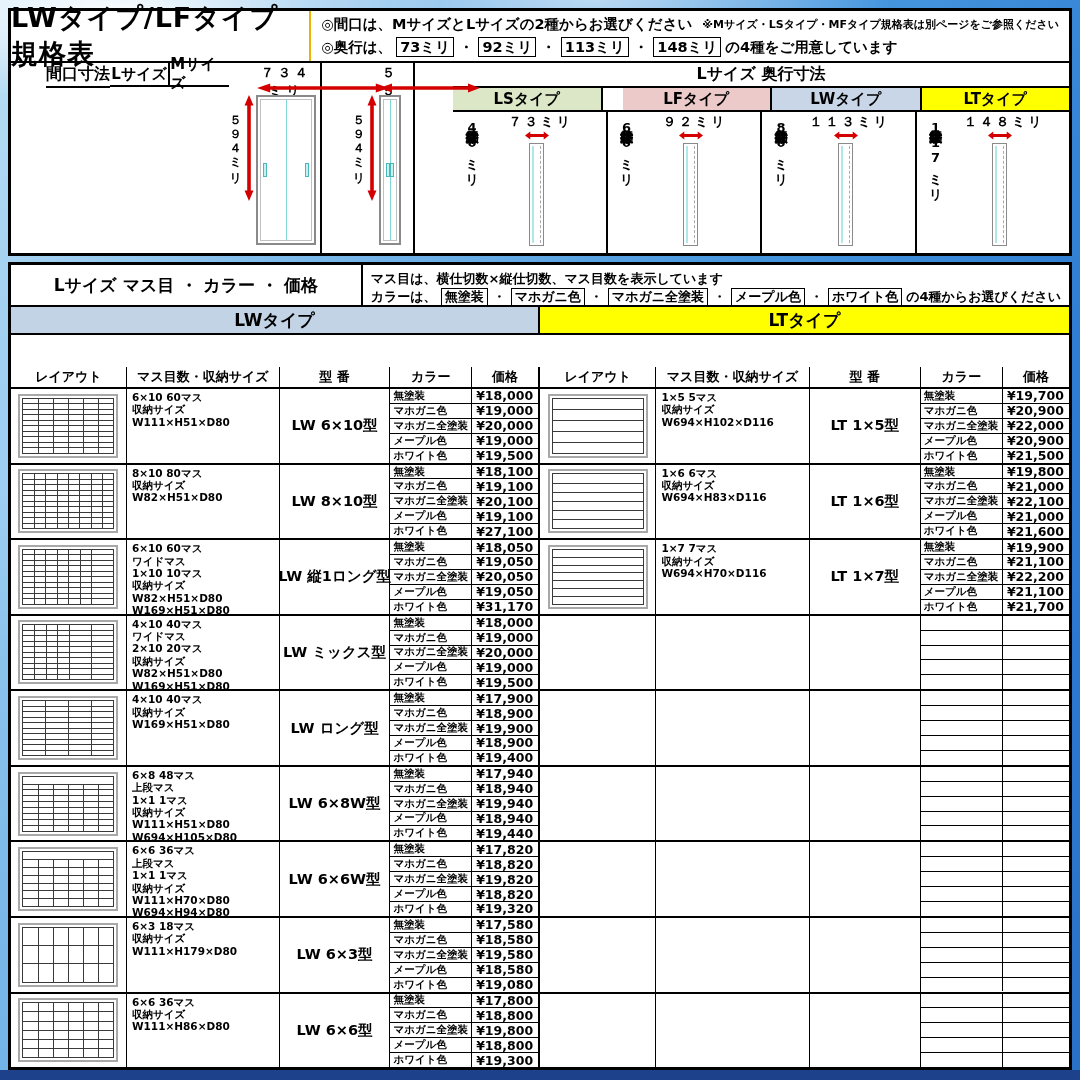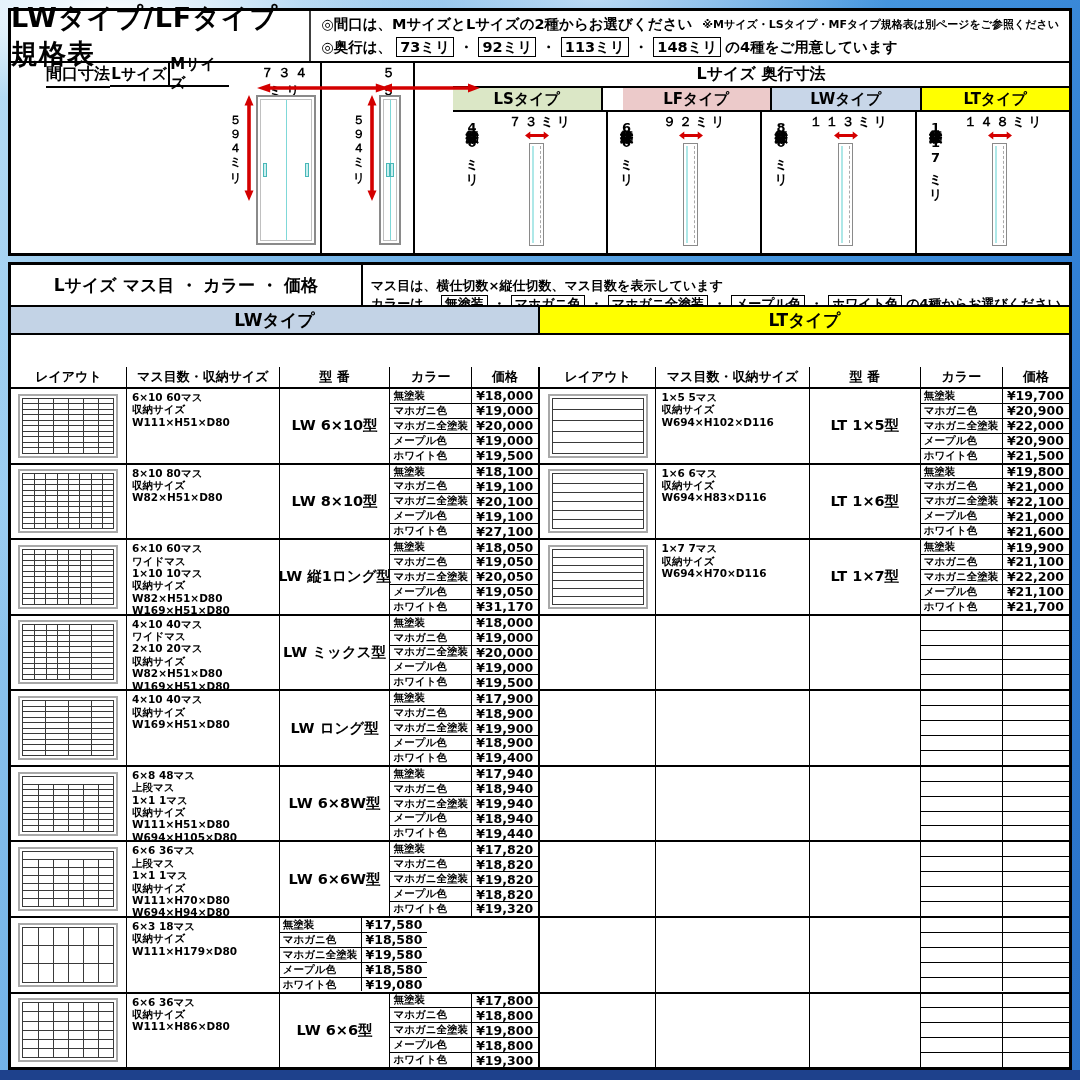--- a/index.html
+++ b/index.html
@@ -16,21 +16,21 @@
       linear-gradient(115deg,#b9def5 0%, #7fbbea 25%, #4696de 55%, #2e7cd2 80%, #2a72c8 100%);
   }
   .bottom-strip { position:absolute; left:0; right:0; bottom:0; height:10px; background:#1e418c; }
 
   .panel { position:absolute; background:#fff; border:3px solid #000; }
   .panel-top  { left:8px; top:8px;  width:1064px; height:248px; display:flex; flex-direction:column; }
   .panel-main { left:8px; top:262px; width:1064px; height:808px; display:flex; flex-direction:column; }
 
   
   .top-header { display:flex; height:52px; border-bottom:2px solid #000; }
-  .title-cell { width:340px; border-right:2px solid #404040; display:flex; align-items:center; justify-content:center;
+  .title-cell { width:340px; border-right:2px solid #eab308; display:flex; align-items:center; justify-content:center;
                 font-size:27px; font-weight:bold; letter-spacing:1px; }
   .notes-cell { flex:1; padding:3px 10px; display:flex; flex-direction:column; justify-content:center; gap:3px;
                 font-size:14.5px; font-weight:bold; }
   .notes-line { display:flex; align-items:center; gap:4px; white-space:nowrap; }
   .small-note { font-size:11px; margin-left:6px; }
   .boxed { border:1px solid #000; padding:0 3px; line-height:1.25; }
   .sep { padding:0 1px; }
 
   .top-body { flex:1; display:flex; }
   .width-block { width:404px; border-right:2px solid #000; display:flex; flex-direction:row;padding-left:35px; }
@@ -74,21 +74,21 @@
   .dbar { position:absolute; left:calc(55% - 8px); top:31px; bottom:7px; width:15px; border:1px solid #8a8a8a; background:#fff; }
   .dbar::before { content:''; position:absolute; left:2px; top:2px; bottom:2px; width:2px; background:#aee8e8; }
   .dbar::after  { content:''; position:absolute; right:2px; top:2px; bottom:2px; width:0;
                   border-right:1px dashed #aaa; }
   .darrow { position:absolute; left:calc(55% - 12px); top:19px; width:24px; height:9px; fill:#d40000; }
 
   
   .price-header { display:flex; height:42px; border-bottom:2px solid #000; }
   .price-title { width:407px; border-right:2px solid #000; display:flex; align-items:center; justify-content:center;
                  font-size:17px; font-weight:bold; }
-  .price-notes { flex:1; padding:12px 8px; display:flex; flex-direction:column; justify-content:space-evenly;
+  .price-notes { flex:1; padding:5px 8px; display:flex; flex-direction:column; justify-content:space-evenly;
                  font-size:13px; font-weight:bold; }
   .type-headers { display:flex; height:28px; border-bottom:2px solid #000; }
   .type-header { width:50%; display:flex; align-items:center; justify-content:center; font-size:17px; font-weight:bold; }
   .type-header:first-child { border-right:2px solid #000; }
 
   .tables { flex:1; display:flex; min-height:0;margin-top:32px; }
   .ptable { width:50%; display:flex; flex-direction:column; min-height:0; }
   .ptable:first-child { border-right:2px solid #000; }
   .cols-header { display:flex; height:22px; border-bottom:2px solid #000; }
   .chcell { border-right:1px solid #000; display:flex; align-items:center; justify-content:center;
@@ -944,20 +944,21 @@
                   <div class="dcell"></div>
                   <div class="dcell"></div>
                 </div>
               </div>
             </div>
             <div class="g-spec">
               <div class="spec-line">6×3 18マス</div>
               <div class="spec-line">収納サイズ</div>
               <div class="spec-line">W111×H179×D80</div>
             </div>
+            <div class="g-model">LW 6×3型</div>
             <div class="g-prices">
               <div class="prow">
                 <div class="pcolor">無塗装</div>
                 <div class="pval">¥17,580</div>
               </div>
               <div class="prow">
                 <div class="pcolor">マホガニ色</div>
                 <div class="pval">¥18,580</div>
               </div>
               <div class="prow">

